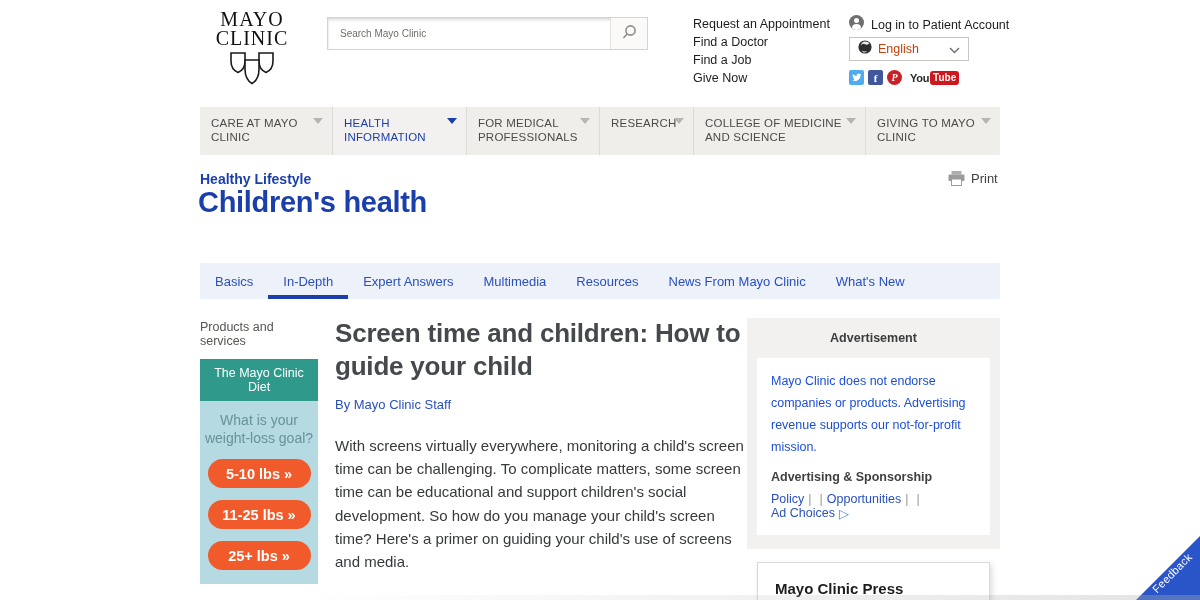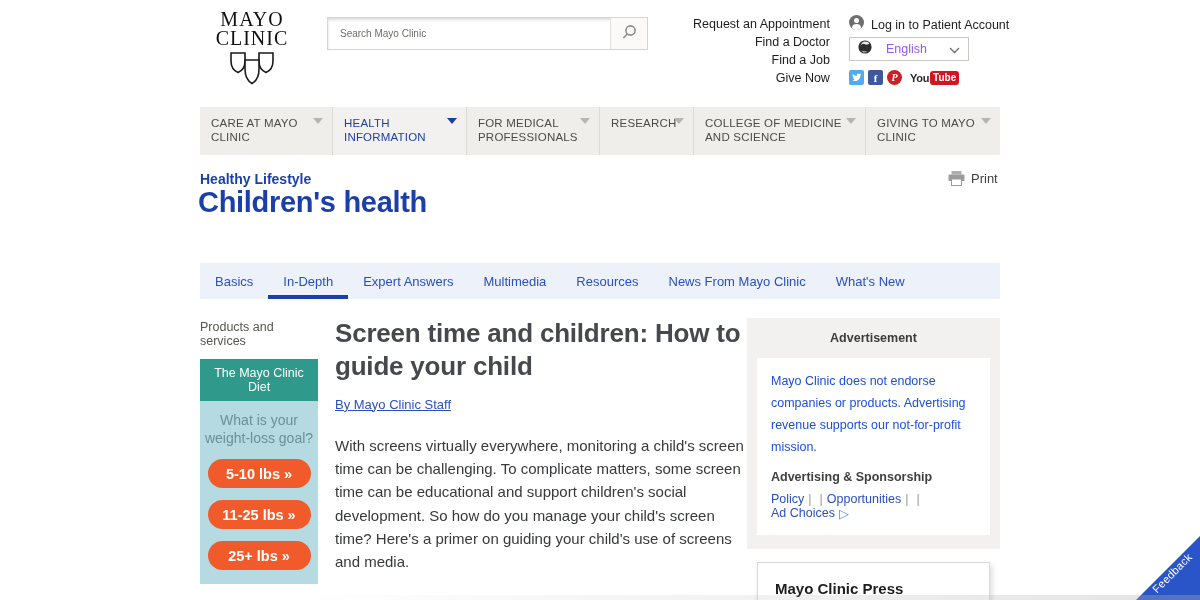--- a/index.html
+++ b/index.html
@@ -14,29 +14,29 @@
 
   .search-bar { position:absolute; left:327px; top:17px; width:321px; height:33px;
     border:1px solid #d6d4d0; background:#fff; display:flex;
     box-shadow: inset 0 2px 3px rgba(0,0,0,0.14); }
   .search-input { flex:1; border:none; outline:none; background:transparent; padding:0 12px;
     font-size:10px; color:#333; font-family:"Liberation Sans", sans-serif; }
   .search-input::placeholder { color:#6f6d69; }
   .search-btn { width:37px; border:none; border-left:1px solid #e3e1dd; background:#fbfaf8; cursor:pointer;
     display:flex; align-items:center; justify-content:center; }
 
-  .quick-links { position:absolute; left:693px; top:15px; display:flex; flex-direction:column;text-align:right; }
+  .quick-links { position:absolute; left:693px; top:15px; display:flex; flex-direction:column; }
   .quick-links a { font-size:12.5px; color:#1d1d1d; text-decoration:none; line-height:18px; cursor:pointer; }
 
   .login-row { position:absolute; left:849px; top:15px; display:flex; align-items:center; gap:7px; }
   .login-row a { font-size:12.5px; color:#1d1d1d; text-decoration:none; cursor:pointer; }
 
   .lang-select { position:absolute; left:849px; top:37px; width:120px; height:24px;
     border:1px solid #c9c7c3; background:#fff; display:flex; align-items:center; padding:0 8px; gap:6px; cursor:pointer; }
-  .lang-select .lang-label { font-size:12.5px; color:#8b5cf6; flex:1;margin-left:8px; }
+  .lang-select .lang-label { font-size:12.5px; color:#c2410c; flex:1; }
 
   .social-row { position:absolute; left:849px; top:70px; display:flex; align-items:center; gap:4px; }
   .icon-sq { width:15px; height:15px; border-radius:2px; display:flex; align-items:center; justify-content:center; cursor:pointer; }
   .tw { background:#50abf1; }
   .fb { background:#41579c; color:#fff; font-size:11px; font-weight:bold; font-family:"Liberation Serif",serif; }
   .pin { width:15px; height:15px; border-radius:50%; background:#ca2127; color:#fff; font-size:10px; font-weight:bold;
     font-family:"Liberation Serif",serif; font-style:italic; display:flex; align-items:center; justify-content:center; cursor:pointer; }
   .yt { display:flex; align-items:center; gap:1px; margin-left:4px; cursor:pointer; }
   .yt-you { font-size:11px; font-weight:bold; color:#282828; letter-spacing:-0.3px; }
   .yt-tube { font-size:10px; font-weight:bold; color:#fff; background:#cc181e; border-radius:3px; padding:1px 3px 2px; }
@@ -70,21 +70,21 @@
   .diet-head { background:var(--teal,#2f9a8c); color:#fff; font-size:12.5px; text-align:center; padding:7px 2px; }
   .diet-body { background:var(--ad_body,#b5dae1); padding:10px 0 14px; text-align:center; }
   .diet-q { font-size:14px; color:#68919a; line-height:18px; margin:0 4px 4px; }
   .diet-btn { display:block; width:103px; height:29px; margin:12px auto 0; border:none; border-radius:14.5px;
     background:var(--orange,#f15b2b); color:#fff; font-size:14.5px; font-weight:bold; cursor:pointer;
     font-family:"Liberation Sans",sans-serif; }
 
   
   .article { position:absolute; left:335px; top:317px; width:412px; }
   .article h1 { font-size:26px; font-weight:bold; color:#45494d; line-height:1.28; letter-spacing:-0.2px; }
-  .byline { display:inline-block; margin-top:13px; font-size:13px; color:var(--link_blue,#2a50bd); text-decoration:underline; cursor:pointer; }
+  .byline { display:inline-block; margin-top:13px; font-size:13px; color:var(--link_blue,#2a50bd); cursor:pointer; }
   .article p { margin-top:21px; font-size:15px; color:#37393b; line-height:1.56; }
   .article h2 { margin-top:23px; font-size:20px; font-weight:bold; color:#45494d; }
 
   
   .right-col { position:absolute; left:747px; top:318px; width:253px; }
   .ad-box { background:#f2f1ef; padding:13px 10px 14px; }
   .ad-label { text-align:center; font-size:12.5px; font-weight:bold; color:#3c3c3c; }
   .ad-inner { margin-top:13px; background:#fff; padding:13px 14px 14px; }
   .ad-inner .disclaimer { font-size:12.5px; color:#1d4ed8; line-height:1.75; }
   .ad-spons { margin-top:11px; font-size:12.5px; font-weight:bold; color:#3f3f3f; }

